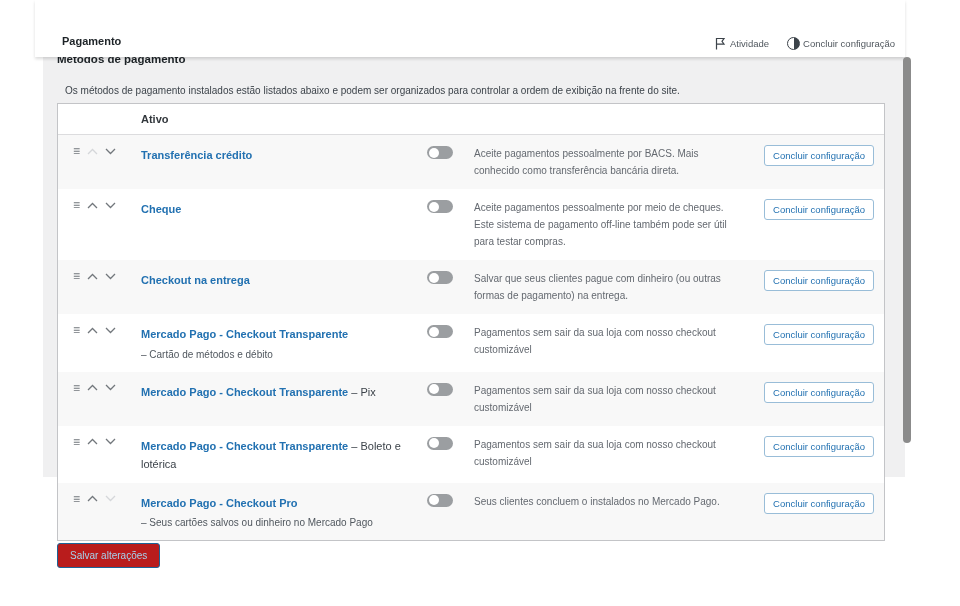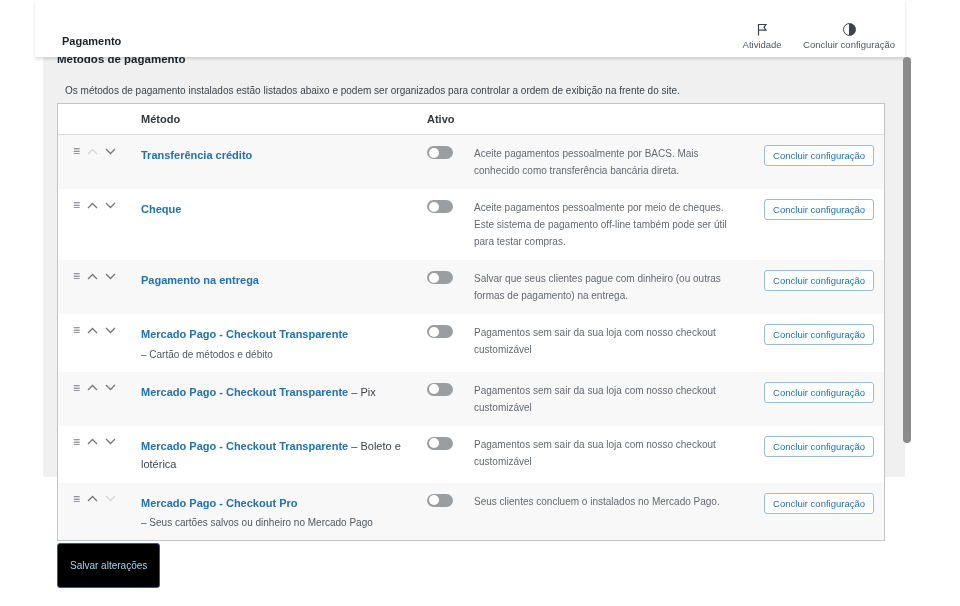--- a/index.html
+++ b/index.html
@@ -9,21 +9,21 @@
   }
   
   .topbar{
     position:absolute;left:35px;top:0;width:870px;height:57px;background:#fff;
     box-shadow:0 2px 3px rgba(0,0,0,.14);z-index:10;
     display:flex;justify-content:space-between;align-items:flex-end;
     box-sizing:border-box;padding:0 10px 7px 27px;
   }
   .topbar-title{font-size:11px;font-weight:bold;color:#1d2327;padding-bottom:3px;}
   .topbar-actions{display:flex;gap:18px;align-items:flex-end;}
-  .tb-action{display:flex;flex-direction:column;align-items:center;gap:3px;
+  .tb-action{display:flex;flex-direction:row;align-items:center;gap:3px;
     font-size:9.5px;color:#50575e;cursor:pointer;min-width:46px;}
   .icon-flag svg{display:block;}
   .icon-half{
     width:11px;height:11px;border:1.5px solid #3c434a;border-radius:50%;
     background:linear-gradient(90deg,#ffffff 50%,#3c434a 50%);
   }
   
   .content{
     position:absolute;left:43px;top:57px;width:862px;height:420px;
     background:#f0f0f1;z-index:1;
@@ -65,22 +65,22 @@
   .knob{position:absolute;left:2px;top:1.5px;width:10px;height:10px;border-radius:50%;background:#fff;}
   .setup-btn{
     font-family:"Liberation Sans", sans-serif;font-size:9.5px;color:#2271b1;
     background:#fff;border:1px solid #99bdd8;border-radius:3px;padding:4px 8px;
     cursor:pointer;white-space:nowrap;
   }
   
   .save-btn{
     position:absolute;left:14px;top:486px;
     font-family:"Liberation Sans", sans-serif;font-size:10px;
-    background:#000000;color:#a5d2ec;border:1px solid #1d6396;border-radius:3px;
-    padding:16px 12px;cursor:pointer;
+    background:#b91c1c;color:#a5d2ec;border:1px solid #1d6396;border-radius:3px;
+    padding:6px 12px;cursor:pointer;
   }
   
   .scrollbar-thumb{
     position:absolute;left:903px;top:57px;width:8px;height:386px;
     border-radius:4px;background:#8b8b8b;z-index:20;cursor:grab;
   }
 </style>
 </head>
 <body>
 
@@ -102,21 +102,20 @@
   </div>
 </div>
 
 <div class="content">
   <h2 class="section-heading">Métodos de pagamento</h2>
   <p class="section-desc">Os métodos de pagamento instalados estão listados abaixo e podem ser organizados para controlar a ordem de exibição na frente do site.</p>
 
   <div class="card">
     <div class="thead">
       <div class="col-sort"></div>
-      <div class="col-method th">Método</div>
       <div class="col-active th">Ativo</div>
       <div class="col-action"></div>
     </div>
     <div id="rows">
   <div class="trow alt">
     <div class="col-sort">
       <span class="drag">≡</span>
       <span class="chev up disabled">
         <svg width="11" height="7" viewBox="0 0 11 7">
                 <path d="M1 6 L5.5 1.5 L10 6" fill="none" stroke="currentColor" stroke-width="1.3"></path>
@@ -176,21 +175,21 @@
                 <path d="M1 6 L5.5 1.5 L10 6" fill="none" stroke="currentColor" stroke-width="1.3"></path>
               </svg>
       </span>
       <span class="chev down">
         <svg width="11" height="7" viewBox="0 0 11 7">
                 <path d="M1 1 L5.5 5.5 L10 1" fill="none" stroke="currentColor" stroke-width="1.3"></path>
               </svg>
       </span>
     </div>
     <div class="col-method">
-      <a class="mname"><span class="nm">Pagamento na entrega</span><span class="sfx"></span></a>
+      <a class="mname"><span class="nm">Checkout na entrega</span><span class="sfx"></span></a>
       
     </div>
     <div class="col-active">
       <span class="toggle"><span class="knob"></span></span>
     </div>
     <div class="col-desc">Salvar que seus clientes pague com dinheiro (ou outras formas de pagamento) na entrega.</div>
     <div class="col-action">
       <button class="setup-btn">Concluir configuração</button>
     </div>
   </div>

